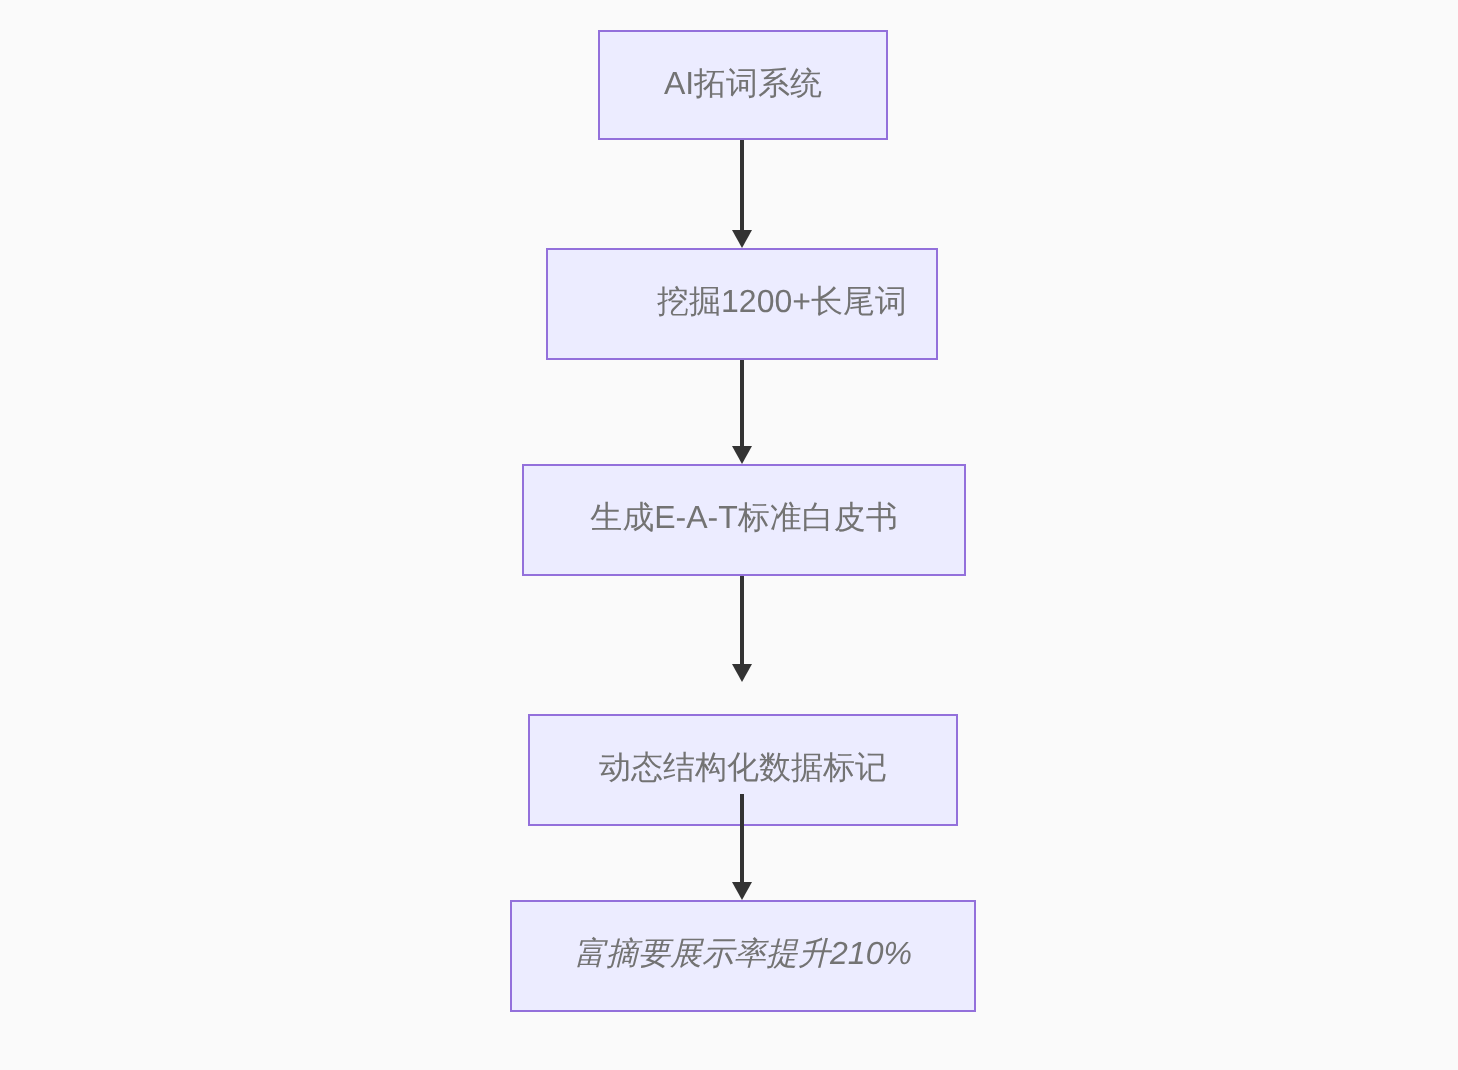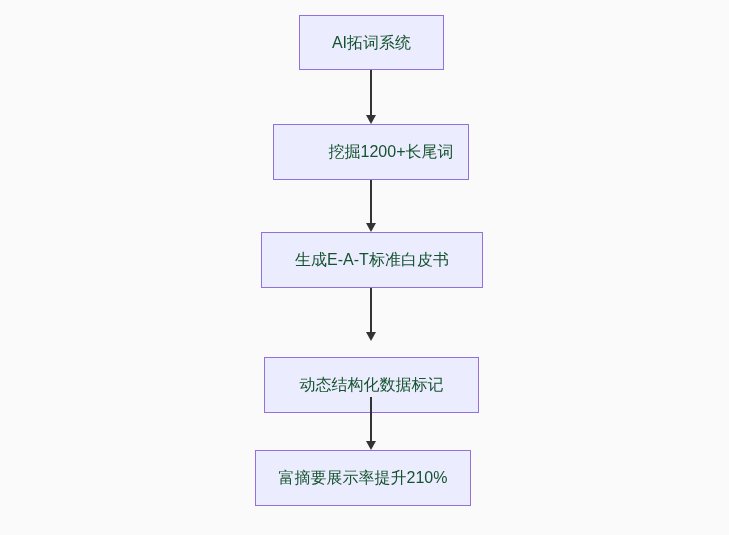--- a/index.html
+++ b/index.html
@@ -18,31 +18,31 @@
   .node {
     position: absolute;
     background: #ececff;
     border: 1px solid #9370db;
     display: flex;
     align-items: center;
     justify-content: center;
     text-align: center;
   }
   .node-label {
-    color: #14532d;
+    color: #737373;
     font-size: 16px;
     line-height: 1.2;
     white-space: nowrap;
   }
   
   .node-1 { left: 299px; top: 15px;  width: 145px; height: 55px; }
   .node-2 { left: 273px; top: 124px; width: 196px; height: 56px; padding-left: 40px; }
   .node-3 { left: 261px; top: 232px; width: 222px; height: 56px; }
   .node-4 { left: 264px; top: 341px; width: 215px; height: 56px; margin-top: 16px; }
-  .node-5 { left: 255px; top: 450px; width: 216px; height: 56px; }
+  .node-5 { left: 255px; top: 450px; width: 233px; height: 56px; font-style: italic; }
 
   .edge {
     position: absolute;
     left: 365px;
     width: 12px;
   }
   .edge-1 { top: 70px;  height: 54px; }
   .edge-2 { top: 180px; height: 52px; }
   .edge-3 { top: 288px; height: 53px; }
   .edge-4 { top: 397px; height: 53px; }

